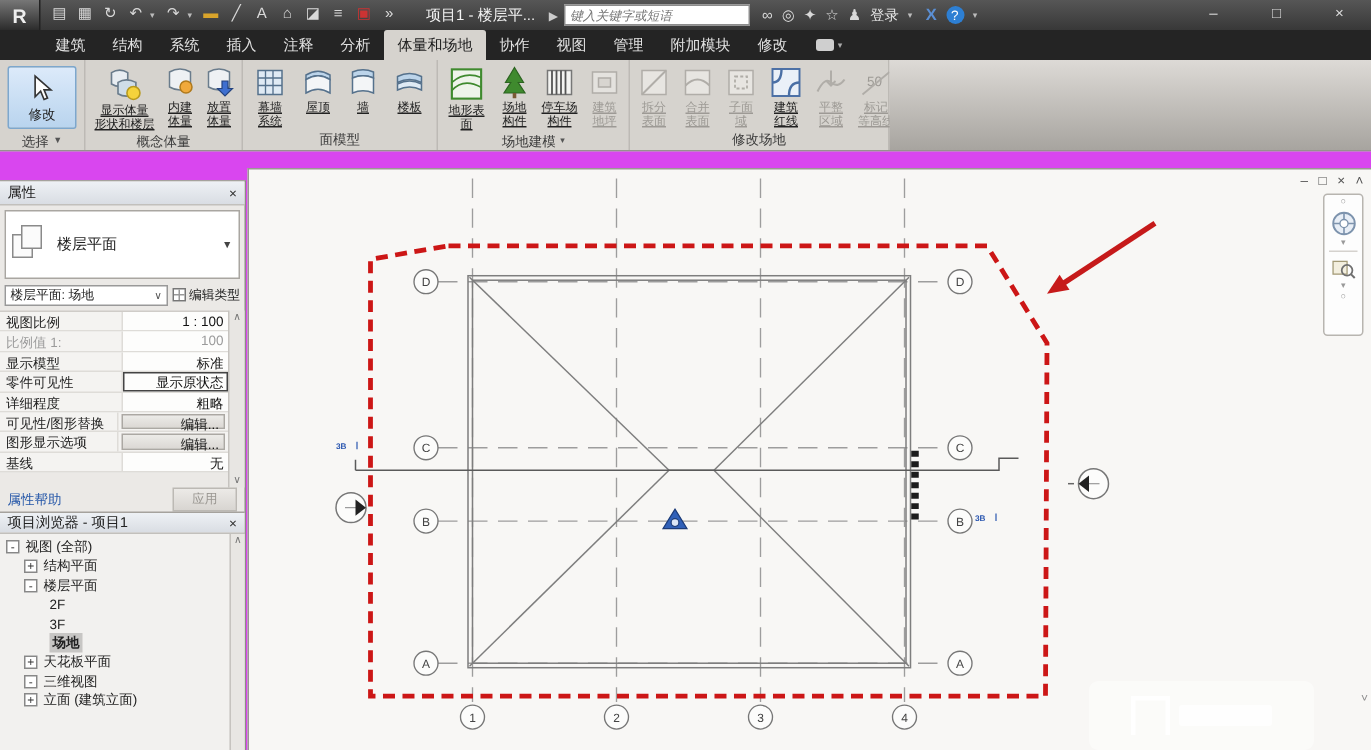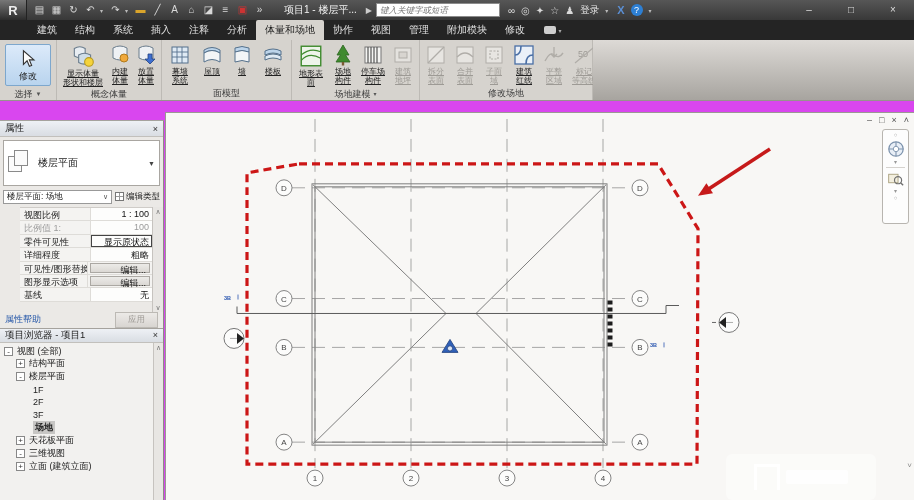--- a/index.html
+++ b/index.html
@@ -79,21 +79,21 @@
   .ts-caret { font-size:7px; color:#444; }
   .comborow { display:flex; align-items:center; height:17px; padding:0 3px; gap:3px; }
   .instcombo { flex:1; height:14px; background:#fff; border:1px solid #999; display:flex;
     align-items:center; font-size:8.5px; padding:0 3px; color:#222; }
   .instcombo .ccaret { margin-left:auto; font-size:7px; color:#555; }
   .edittype { display:flex; align-items:center; gap:2px; font-size:8.5px; color:#222; }
   .et-ic { width:9px; height:9px; border:1px solid #777;
     background:linear-gradient(#fff,#fff) , #fff; position:relative; }
   .et-ic:before { content:""; position:absolute; left:3px; top:0; bottom:0; width:1px; background:#999; }
   .et-ic:after { content:""; position:absolute; top:3px; left:0; right:0; height:1px; background:#999; }
-  .ptable { display:flex; margin-top:2px;padding-left:20px; }
+  .ptable { display:flex; margin-top:2px; }
   .ptable-rows { flex:1; border-top:1px solid #cfccc8; }
   .prow { display:flex; height:13.4px; border-bottom:1px solid #dedcd8; background:#f4f3f1; }
   .prow .pl { flex:1.15; padding:1px 3px 0 4px; color:#222; border-right:1px solid #dedcd8;
     white-space:nowrap; overflow:hidden; }
   .prow .pv { flex:1; padding:1px 3px 0 3px; background:#fdfdfc; color:#111; white-space:nowrap;text-align:right; }
   .prow.grey .pl, .prow.grey .pv { color:#9b9b9b; }
   .pv.boxed { outline:1px solid #444; outline-offset:-1px; }
   .pv.btn { background:linear-gradient(#ecebe8,#dbd8d4); border:1px solid #aba8a3;
     margin:1px 2px; padding-top:0; }
   .pscroll { width:11px; background:#e8e6e3; border-left:1px solid #c6c3bf; display:flex;
@@ -415,20 +415,24 @@
         <div class="ptable-rows">
           <div class="prow">
             <span class="pl">视图比例</span>
             <span class="pv">1 : 100</span>
           </div>
           <div class="prow grey">
             <span class="pl">比例值 1:</span>
             <span class="pv">100</span>
           </div>
           <div class="prow">
+            <span class="pl">显示模型</span>
+            <span class="pv">标准</span>
+          </div>
+          <div class="prow">
             <span class="pl">零件可见性</span>
             <span class="pv boxed">显示原状态</span>
           </div>
           <div class="prow">
             <span class="pl">详细程度</span>
             <span class="pv">粗略</span>
           </div>
           <div class="prow">
             <span class="pl">可见性/图形替换</span>
             <span class="pv btn">编辑...</span>
@@ -462,23 +466,20 @@
           <span class="exp">-</span>
           <span class="tlabel">视图 (全部)</span>
         </div>
         <div class="trow d1">
           <span class="exp">+</span>
           <span class="tlabel">结构平面</span>
         </div>
         <div class="trow d1">
           <span class="exp">-</span>
           <span class="tlabel">楼层平面</span>
-        </div>
-        <div class="trow d2">
-          <span class="tlabel">1F</span>
         </div>
         <div class="trow d2">
           <span class="tlabel">2F</span>
         </div>
         <div class="trow d2">
           <span class="tlabel">3F</span>
         </div>
         <div class="trow d2 selected">
           <span class="tlabel">场地</span>
         </div>

